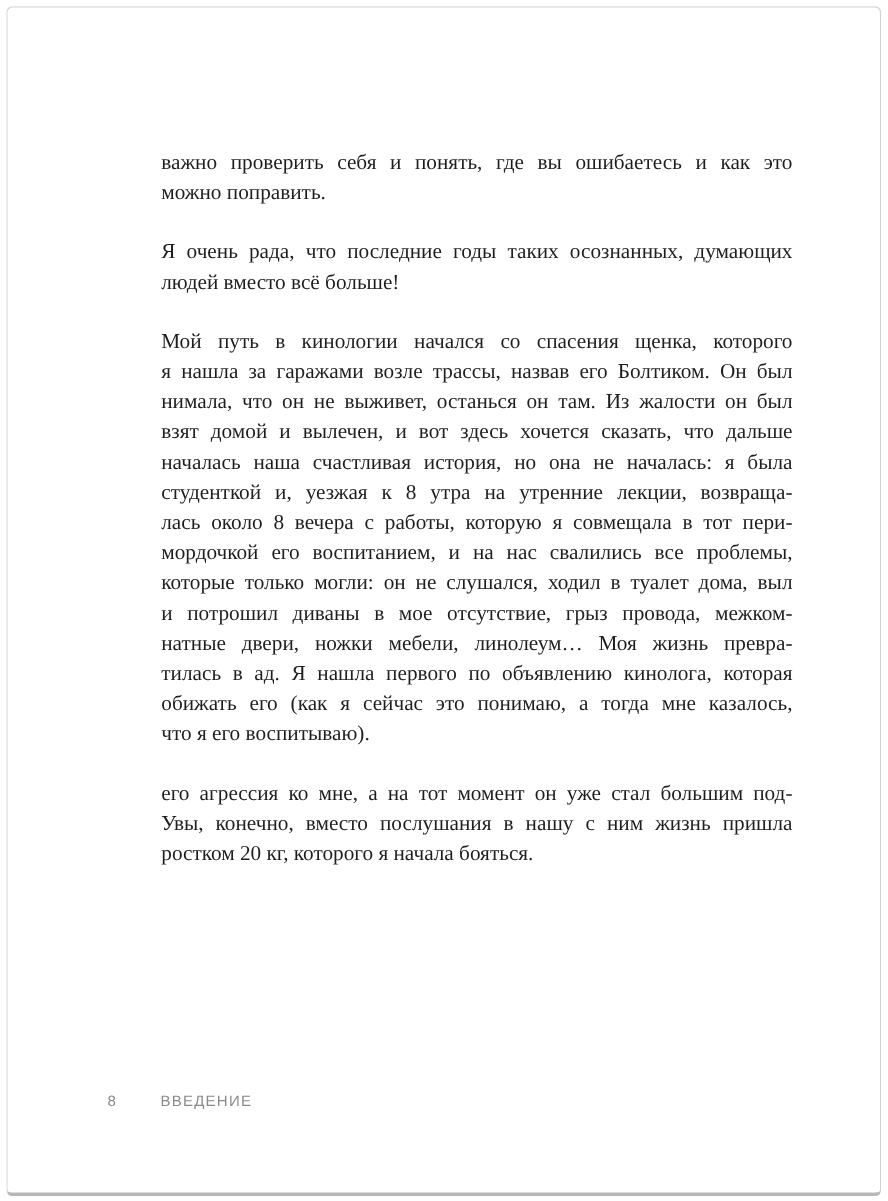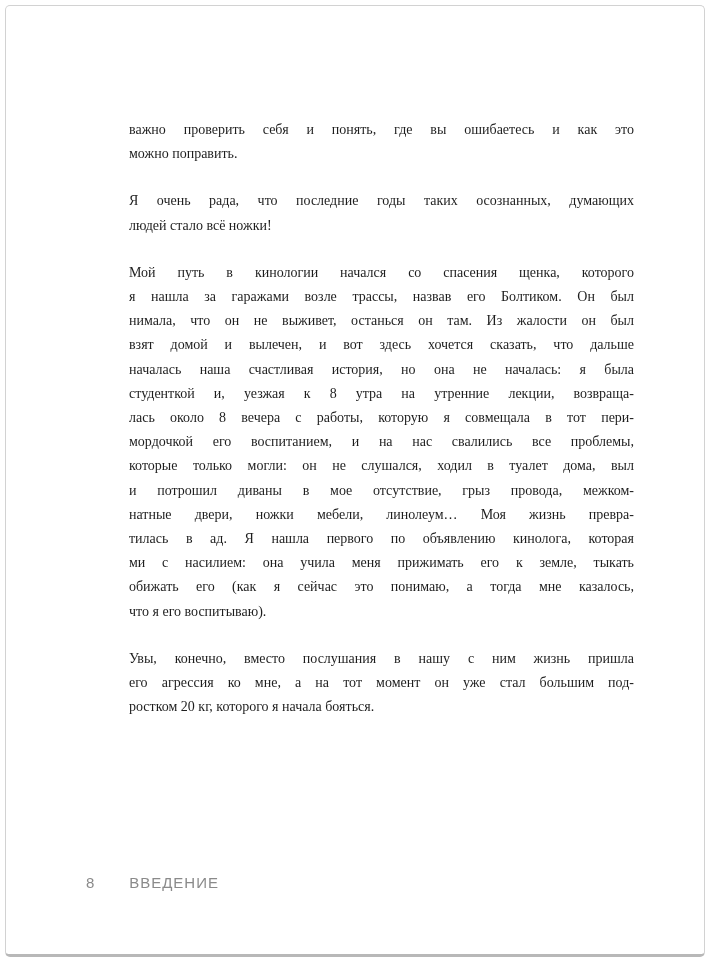--- a/index.html
+++ b/index.html
@@ -28,21 +28,21 @@
     border-bottom: 3px solid #b8b8b8;
     border-radius: 5px;
   }
 
   .text-block {
     position: absolute;
     top: 112px;
     left: 123px;
     width: 505px;
     color: #1e1e1e;
-    font-size: 14px;
+    font-size: 17px;
     line-height: 24.2px;
   }
 
   .paragraph {
     margin-bottom: 23px;
   }
   .paragraph:last-child {
     margin-bottom: 0;
   }
 
@@ -53,21 +53,21 @@
   }
   .line.last {
     text-align-last: left;
   }
 
   .footer {
     position: absolute;
     top: 868px;
     left: 80px;
     font-family: "Liberation Sans", "DejaVu Sans", sans-serif;
-    font-size: 15px;
+    font-size: 12px;
     letter-spacing: 1px;
     color: #8a8a8a;
   }
 
   .footer .page-number {
     display: inline-block;
     min-width: 10px;
   }
 
   .footer .section-title {
@@ -82,42 +82,41 @@
 <div class="canvas">
   <div class="sheet">
 
     <div class="text-block">
         <div class="paragraph">
           <div class="line">важно проверить себя и понять, где вы ошибаетесь и как это</div>
           <div class="line last">можно поправить.</div>
         </div>
         <div class="paragraph">
           <div class="line">Я очень рада, что последние годы таких осознанных, думающих</div>
-          <div class="line last">людей стало всё ножки!</div>
+          <div class="line last">людей вместо всё больше!</div>
         </div>
         <div class="paragraph">
           <div class="line">Мой путь в кинологии начался со спасения щенка, которого</div>
           <div class="line">я нашла за гаражами возле трассы, назвав его Болтиком. Он был</div>
           <div class="line">нимала, что он не выживет, останься он там. Из жалости он был</div>
           <div class="line">взят домой и вылечен, и вот здесь хочется сказать, что дальше</div>
           <div class="line">началась наша счастливая история, но она не началась: я была</div>
           <div class="line">студенткой и, уезжая к 8 утра на утренние лекции, возвраща-</div>
           <div class="line">лась около 8 вечера с работы, которую я совмещала в тот пери-</div>
           <div class="line">мордочкой его воспитанием, и на нас свалились все проблемы,</div>
           <div class="line">которые только могли: он не слушался, ходил в туалет дома, выл</div>
           <div class="line">и потрошил диваны в мое отсутствие, грыз провода, межком-</div>
           <div class="line">натные двери, ножки мебели, линолеум… Моя жизнь превра-</div>
           <div class="line">тилась в ад. Я нашла первого по объявлению кинолога, которая</div>
-          <div class="line">ми с насилием: она учила меня прижимать его к земле, тыкать</div>
           <div class="line">обижать его (как я сейчас это понимаю, а тогда мне казалось,</div>
           <div class="line last">что я его воспитываю).</div>
         </div>
         <div class="paragraph">
+          <div class="line">его агрессия ко мне, а на тот момент он уже стал большим под-</div>
           <div class="line">Увы, конечно, вместо послушания в нашу с ним жизнь пришла</div>
-          <div class="line">его агрессия ко мне, а на тот момент он уже стал большим под-</div>
           <div class="line last">ростком 20 кг, которого я начала бояться.</div>
         </div>
       </div>
 
     <div class="footer">
       <span class="page-number">8</span>
       <span class="section-title">ВВЕДЕНИЕ</span>
     </div>
 
   </div>

